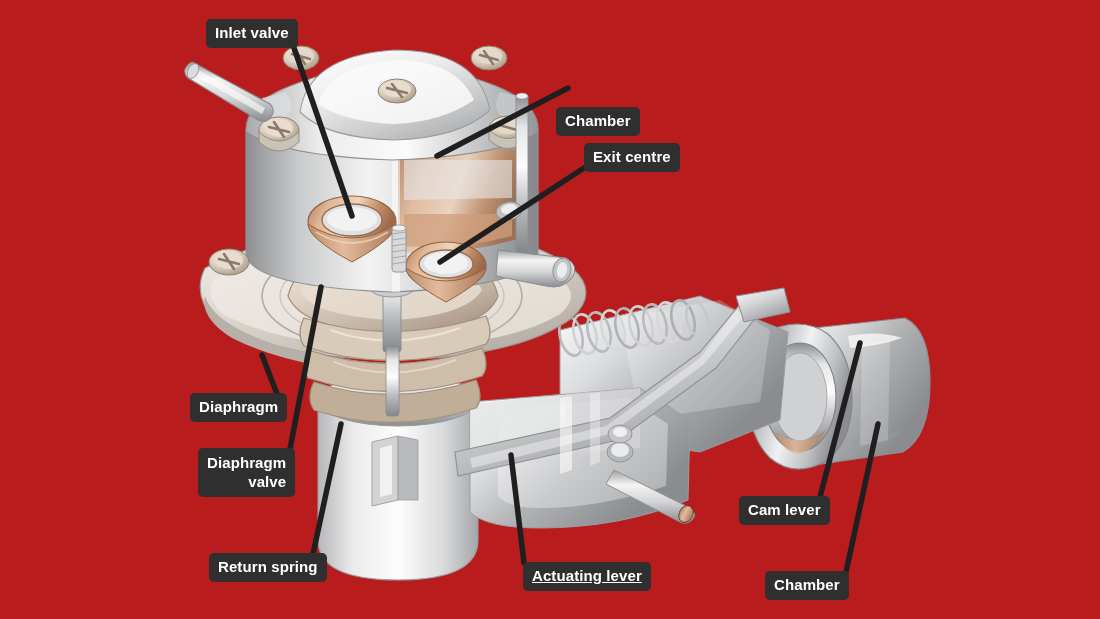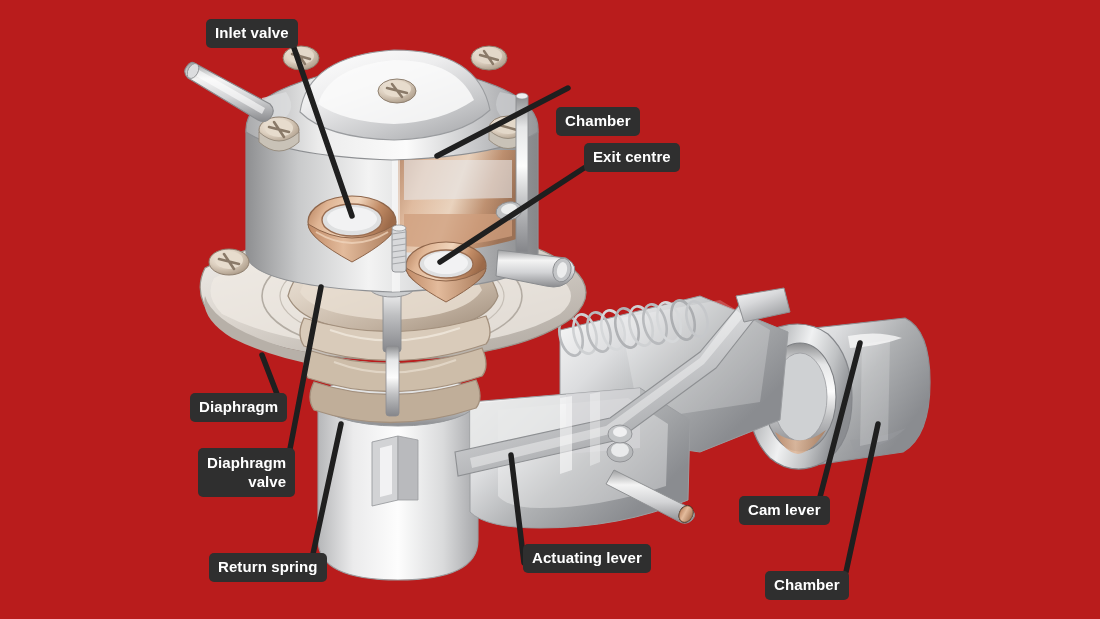--- a/index.html
+++ b/index.html
@@ -380,19 +380,19 @@
 
   <div class="callout" style="left:190px; top:393px;">Diaphragm</div>
 
   <div class="callout two-line" style="left:198px; top:448px;">
     <div>Diaphragm</div>
     <div>valve</div>
   </div>
 
   <div class="callout" style="left:209px; top:553px;">Return spring</div>
 
-  <div class="callout" style="left:523px; top:544px;">Actuating lever</div>
+  <div class="callout" style="left:523px; top:562px;text-decoration:underline;">Actuating lever</div>
 
   <div class="callout" style="left:739px; top:496px;">Cam lever</div>
 
   <div class="callout" style="left:765px; top:571px;">Chamber</div>
 
 </div>
 
 </body></html>

